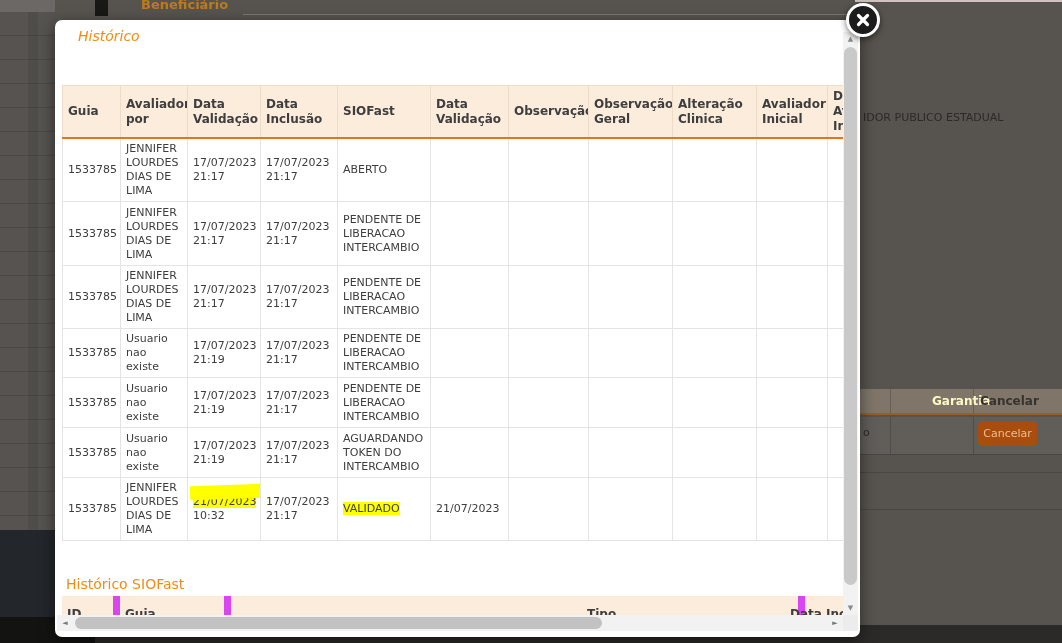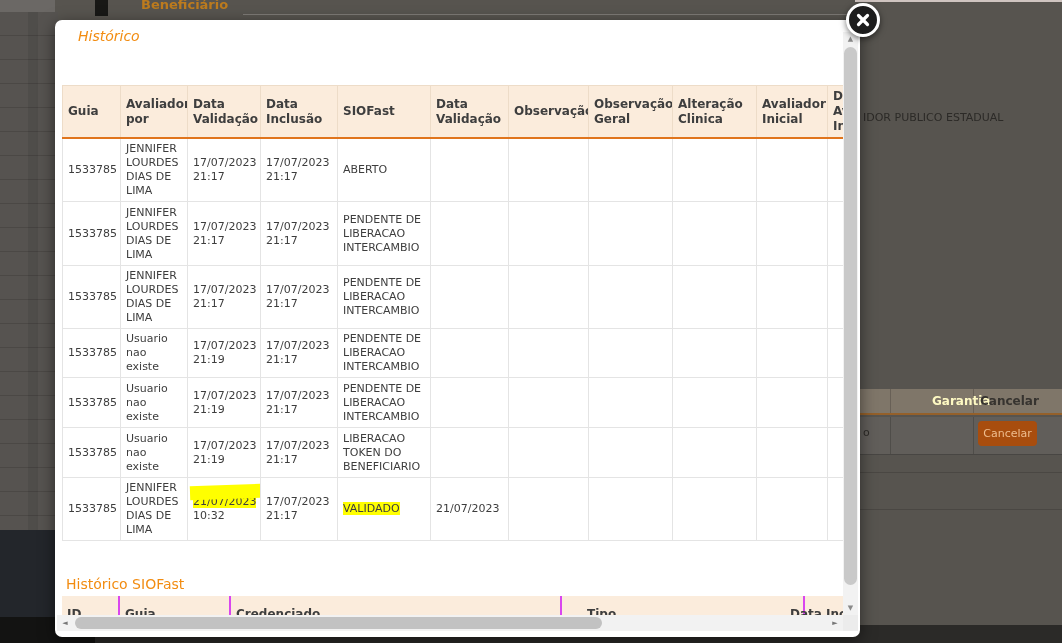--- a/index.html
+++ b/index.html
@@ -47,21 +47,21 @@
        vertical-align:middle; padding:3px 5px; border:1px solid #eddcc8; border-bottom:2px solid #e0751d;
        height:44px; line-height:15px; overflow:hidden; }
   td { font-size:11px; color:#3d3d3d; padding:3px 5px; border:1px solid #e4e4e4;
        vertical-align:middle; line-height:14px; overflow:hidden; background:#fff; }
   td.rel { position:relative; }
   .hl { background:#ffff00; }
   .blob { position:absolute; left:2px; top:7px; width:73px; height:14px; background:#ffff00; transform:rotate(-2deg); }
 
   .sio-title { position:absolute; left:11px; top:556px; font-size:14px; color:#f28c11; }
   .sio-head  { position:absolute; left:7px; top:576px; width:781px; height:19px; background:#fbecdc; overflow:hidden; }
-  .sio-col   { position:absolute; top:0; height:19px; border-right:2px solid #d946ef; }
+  .sio-col   { position:absolute; top:0; height:19px; border-right:7px solid #d946ef; }
   .sio-label { position:absolute; left:5px; top:11px; font-size:12px; font-weight:bold; color:#3e3e3e; white-space:nowrap; }
 
   
   .vscroll  { position:absolute; right:2px; top:12px; width:15px; height:583px; background:#f2f2f2; }
   .vs-up    { position:absolute; top:0; left:0; width:15px; height:14px; text-align:center; font-size:7px; color:#8a8a8a; line-height:14px; }
   .vs-down  { position:absolute; bottom:0; left:0; width:15px; height:14px; text-align:center; font-size:7px; color:#8a8a8a; line-height:14px; }
   .vs-thumb { position:absolute; left:1px; top:15px; width:13px; height:538px; background:#c9c9c9; border-radius:7px; }
   .hscroll  { position:absolute; left:2px; top:595px; width:786px; height:16px; background:#f2f2f2; }
   .hs-left  { position:absolute; left:1px; top:0; width:14px; height:16px; text-align:center; font-size:7px; color:#777; line-height:16px; }
   .hs-right { position:absolute; right:1px; top:0; width:14px; height:16px; text-align:center; font-size:7px; color:#777; line-height:16px; }
@@ -199,21 +199,21 @@
             <td></td>
             <td></td>
             <td></td>
             <td></td>
           </tr>
           <tr style="height: 50px;">
             <td>1533785</td>
             <td>Usuario nao existe</td>
             <td>17/07/2023 21:19</td>
             <td>17/07/2023 21:17</td>
-            <td>LIBERACAO TOKEN DO BENEFICIARIO</td>
+            <td>AGUARDANDO TOKEN DO INTERCAMBIO</td>
             <td></td>
             <td></td>
             <td></td>
             <td></td>
             <td></td>
             <td></td>
           </tr>
           <tr style="height: 58px;">
             <td>1533785</td>
             <td>JENNIFER LOURDES DIAS DE LIMA</td>
@@ -231,23 +231,20 @@
       </table>
   </div>
 
   <div class="sio-title">Histórico SIOFast</div>
   <div class="sio-head" id="sio-head">
       <div class="sio-col" style="left: 0px; width: 58px;">
         <span class="sio-label">ID</span>
       </div>
       <div class="sio-col" style="left: 58px; width: 111px;">
         <span class="sio-label">Guia</span>
-      </div>
-      <div class="sio-col" style="left: 169px; width: 331px;">
-        <span class="sio-label">Credenciado</span>
       </div>
       <div class="sio-col" style="left: 500px; width: 223px; margin-left: 20px;">
         <span class="sio-label">Tipo</span>
       </div>
       <div class="sio-col" style="left: 723px; width: 120px;">
         <span class="sio-label">Data Inclusão</span>
       </div>
     </div>
 
   <div class="vscroll">

